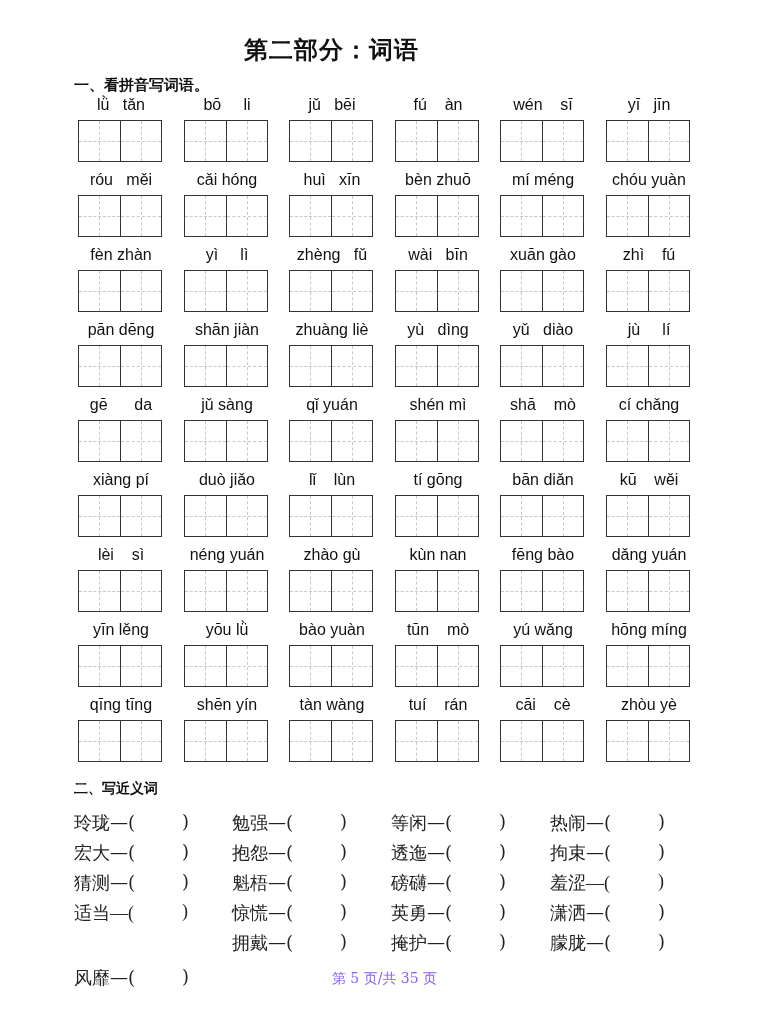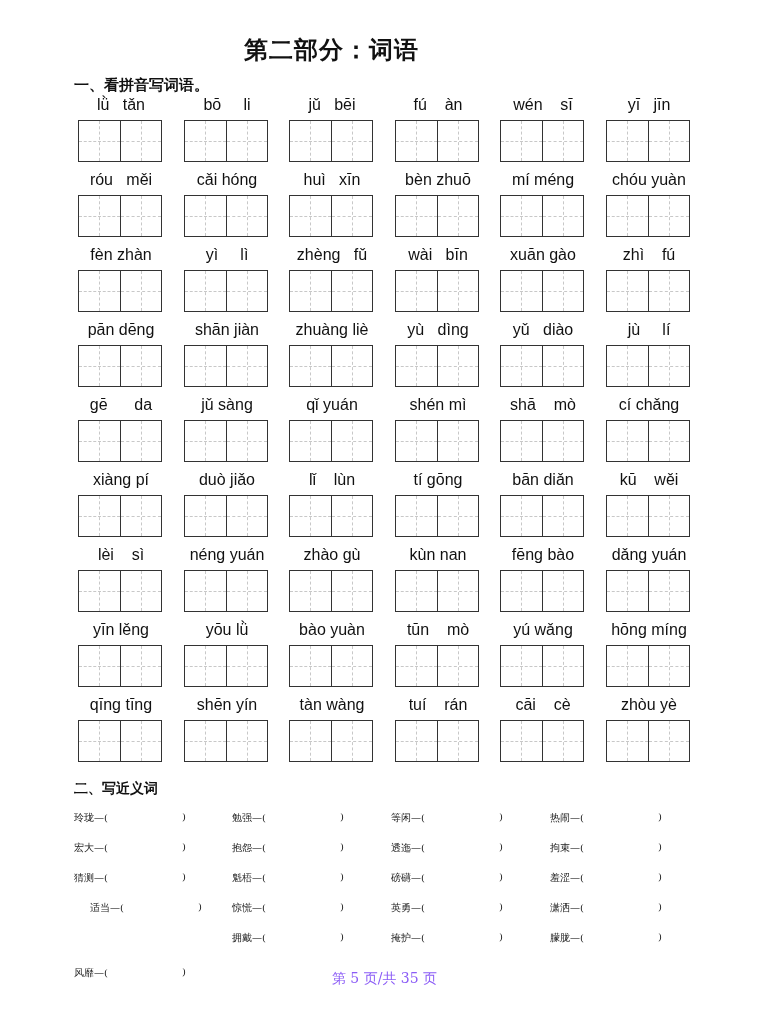--- a/index.html
+++ b/index.html
@@ -15,21 +15,21 @@
             white-space: pre; color: #111; }
   .box { position: absolute; top: 24px; left: 0; width: 84px; height: 42px;
          border: 1.5px solid #333; box-sizing: border-box; display: flex; }
   .square { position: relative; flex: 1; height: 100%; box-sizing: border-box; }
   .square + .square { border-left: 1.5px solid #333; }
   .square::before { content: ""; position: absolute; left: 50%; top: 0; bottom: 0;
                     border-left: 1px dashed #c8c8c8; }
   .square::after { content: ""; position: absolute; top: 50%; left: 0; right: 0;
                    border-top: 1px dashed #c8c8c8; }
   .section2 { position: absolute; top: 780px; left: 74px; font-size: 14px; font-weight: bold; }
-  .syn { position: absolute; font-size: 10px; white-space: nowrap; color: #222; }
+  .syn { position: absolute; font-size: 18px; white-space: nowrap; color: #222; }
   .syn .word { display: inline-block; }
   .syn .paren-close { position: absolute; left: 108px; top: 0; }
   .footer { position: absolute; top: 970px; left: 0; width: 769px; text-align: center;
             font-size: 14px; color: #8b5cf6; }
 </style>
 </head>
 <body>
 
 <div class="title">第二部分：词语</div>
 <div class="section1">一、看拼音写词语。</div>
@@ -421,22 +421,22 @@
     <div class="syn" style="left: 232px; top: 811px;"><span class="word">勉强—(</span><span class="paren-close">)</span></div>
     <div class="syn" style="left: 391px; top: 811px;"><span class="word">等闲—(</span><span class="paren-close">)</span></div>
     <div class="syn" style="left: 550px; top: 811px;"><span class="word">热闹—(</span><span class="paren-close">)</span></div>
     <div class="syn" style="left: 74px; top: 841px;"><span class="word">宏大—(</span><span class="paren-close">)</span></div>
     <div class="syn" style="left: 232px; top: 841px; text-align: center;"><span class="word">抱怨—(</span><span class="paren-close">)</span></div>
     <div class="syn" style="left: 391px; top: 841px;"><span class="word">透迤—(</span><span class="paren-close">)</span></div>
     <div class="syn" style="left: 550px; top: 841px;"><span class="word">拘束—(</span><span class="paren-close">)</span></div>
     <div class="syn" style="left: 74px; top: 871px;"><span class="word">猜测—(</span><span class="paren-close">)</span></div>
     <div class="syn" style="left: 232px; top: 871px;"><span class="word">魁梧—(</span><span class="paren-close">)</span></div>
     <div class="syn" style="left: 391px; top: 871px;"><span class="word">磅礴—(</span><span class="paren-close">)</span></div>
-    <div class="syn" style="left: 550px; top: 871px;"><span class="word">羞涩—(</span><span class="paren-close">)</span></div>
-    <div class="syn" style="left: 90px; top: 901px;"><span class="word">适当—(</span><span class="paren-close">)</span></div>
+    <div class="syn" style="left: 550px; top: 871px; font-family: Liberation Serif, serif;"><span class="word">羞涩—(</span><span class="paren-close">)</span></div>
+    <div class="syn" style="left: 74px; top: 901px; font-family: Liberation Serif, serif;"><span class="word">适当—(</span><span class="paren-close">)</span></div>
     <div class="syn" style="left: 232px; top: 901px;"><span class="word">惊慌—(</span><span class="paren-close">)</span></div>
     <div class="syn" style="left: 391px; top: 901px;"><span class="word">英勇—(</span><span class="paren-close">)</span></div>
     <div class="syn" style="left: 550px; top: 901px;"><span class="word">潇洒—(</span><span class="paren-close">)</span></div>
     <div class="syn" style="left: 74px; top: 966px;"><span class="word">风靡—(</span><span class="paren-close">)</span></div>
     <div class="syn" style="left: 232px; top: 931px;"><span class="word">拥戴—(</span><span class="paren-close">)</span></div>
     <div class="syn" style="left: 391px; top: 931px;"><span class="word">掩护—(</span><span class="paren-close">)</span></div>
     <div class="syn" style="left: 550px; top: 931px;"><span class="word">朦胧—(</span><span class="paren-close">)</span></div>
   </div>
 
 <div class="footer">第 5 页/共 35 页</div>

